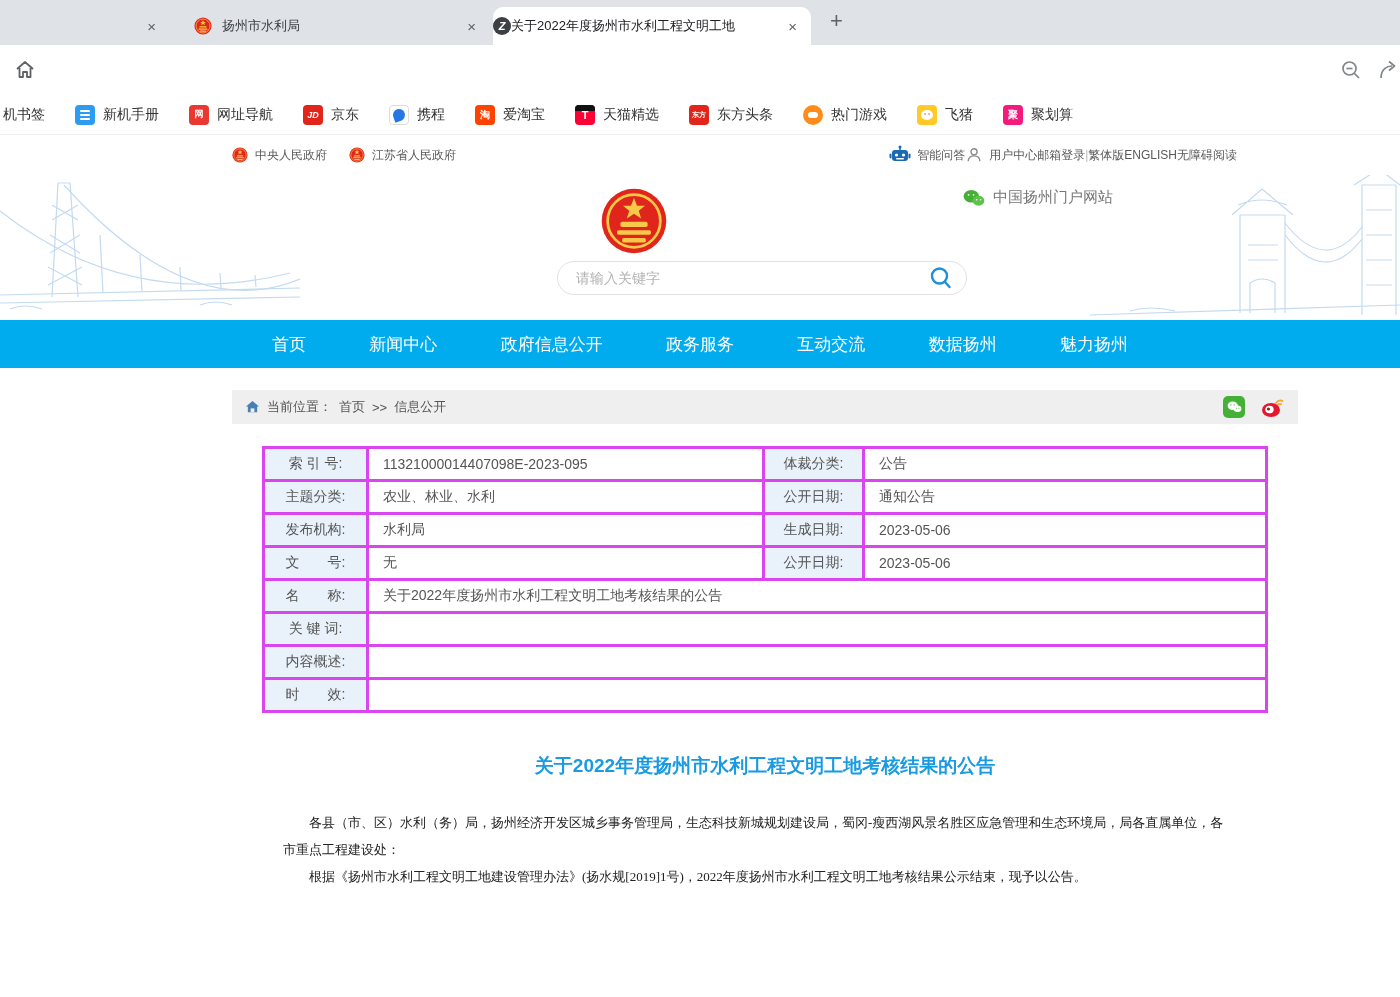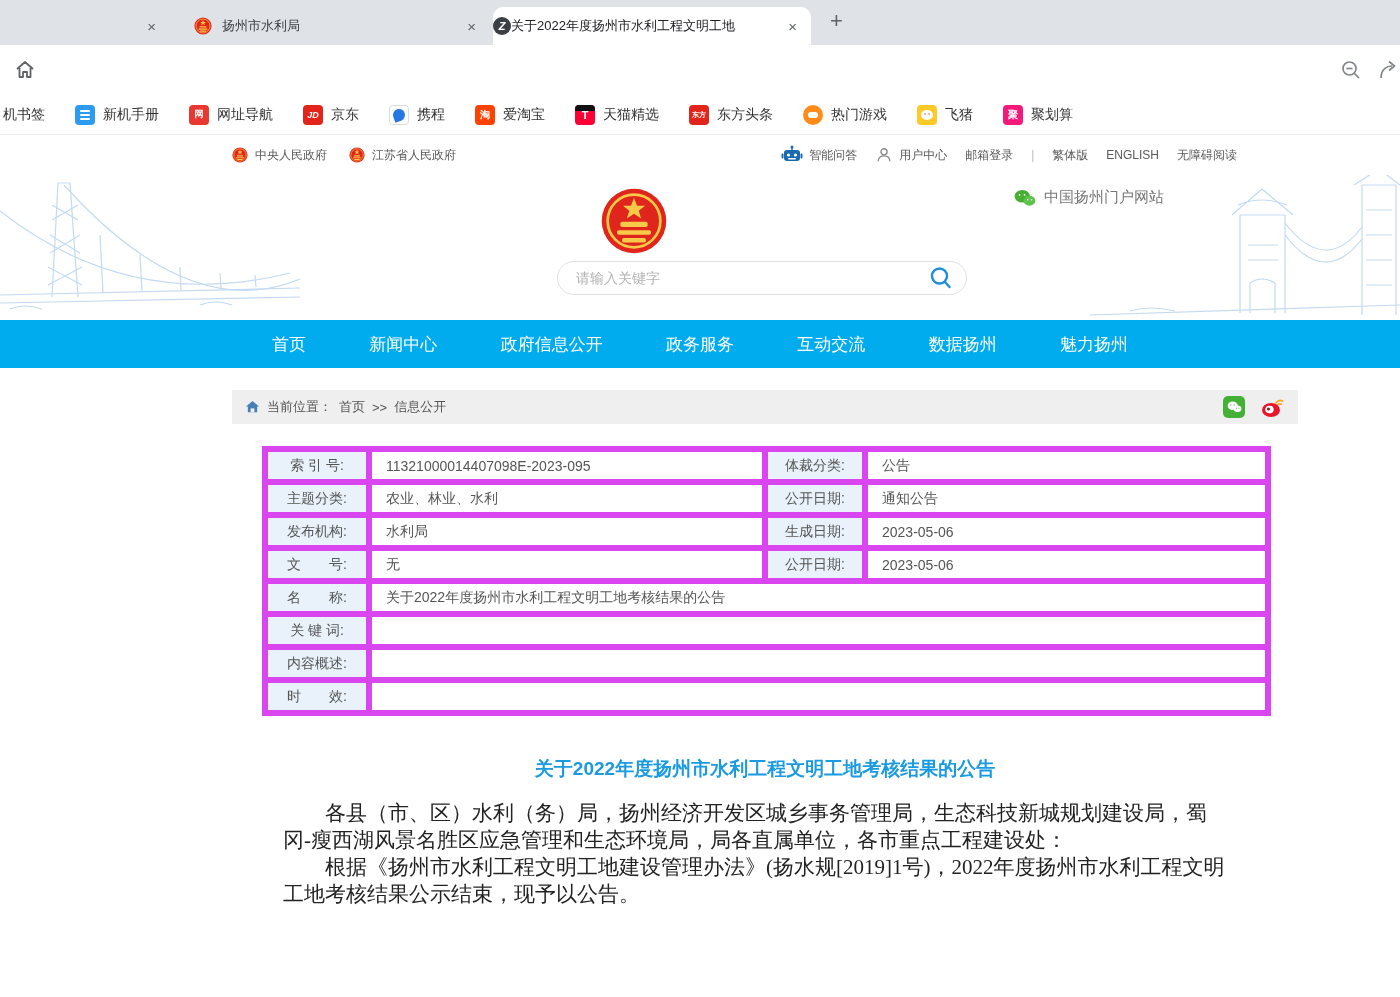--- a/index.html
+++ b/index.html
@@ -48,31 +48,31 @@
   .bm-game { background:#ff8b1a; border-radius:50%; } .bm-game i { width:10px; height:6px; background:#fff; border-radius:3px; display:block; }
   .bm-pig { background:#ffca28; } .bm-pig i { width:12px; height:10px; background:#fff; border-radius:50%;
     display:block; position:relative; } .bm-pig i::after { content:""; position:absolute; left:3px; top:3px;
     width:2px; height:2px; background:#f49f9f; border-radius:50%; box-shadow:4px 0 0 #f49f9f; }
   .bm-ju { background:#f5197c; font-size:10px; }
 
   
   .utilbar { position:relative; height:40px; background:#fff; font-size:12px; color:#595959; }
   .gov-links { position:absolute; left:232px; top:0; height:40px; display:flex; gap:22px; align-items:center; }
   .gov-links .lnk { display:flex; align-items:center; gap:7px; cursor:pointer; }
-  .util-right { position:absolute; right:163px; top:0; height:40px; display:flex; gap:18px; align-items:center; }
+  .util-right { position:absolute; right:163px; top:0; height:40px; display:flex; align-items:center; }
   .util-right .lnk { display:flex; align-items:center; gap:6px; cursor:pointer; }
   .util-sep { color:#bbb; }
 
   
   .siteheader { position:relative; height:145px; background:#fff; overflow:hidden; }
   .art { position:absolute; top:0; }
   .logo-row { position:absolute; left:600px; top:12px; display:flex; gap:14px; align-items:flex-start; }
   .sitename { font-size:40px; font-weight:bold; color:#d2201f; line-height:46px; letter-spacing:2px; }
   .sitedomain { font-size:13px; font-weight:bold; color:#9a9a9a; letter-spacing:5px; margin-top:3px; }
-  .portal { position:absolute; left:1014px; top:13px; display:flex; gap:8px; align-items:center; font-size:15px; color:#777; }
+  .portal { position:absolute; left:963px; top:13px; display:flex; gap:8px; align-items:center; font-size:15px; color:#777; }
   .searchbox { position:absolute; left:557px; top:86px; width:410px; height:34px; background:#fff;
     border:1px solid #e2e2e2; border-radius:18px; display:flex; align-items:center; padding:0 12px 0 18px; }
   .searchbox input { flex:1; border:none; outline:none; font-size:14px; color:#333; background:transparent;
     font-family:inherit; }
   .searchbox input::placeholder { color:#b3b3b3; }
 
   
   .mainnav { height:48px; background:#00acee; }
   .nav-inner { margin:0 232px; height:48px; display:flex; align-items:center; justify-content:space-between;
     padding:0 40px; }
@@ -81,29 +81,29 @@
   
   .content { width:1066px; margin-left:232px; }
   .breadcrumb { margin-top:22px; height:34px; background:#efefef; display:flex; align-items:center;
     gap:7px; padding:0 13px; font-size:13px; color:#555; }
   .crumb-lnk { cursor:pointer; }
   .bc-icons { margin-left:auto; display:flex; gap:16px; align-items:center; }
   .wechat-sq { width:22px; height:22px; border-radius:5px; background:#44b035; display:flex;
     align-items:center; justify-content:center; cursor:pointer; }
 
   table.meta { margin:22px 0 0 30px; width:1003px; border-collapse:collapse; table-layout:fixed; }
-  table.meta td { border:6px solid #d946ef; height:33px; font-size:14px; color:#555; }
+  table.meta td { border:3px solid #d946ef; height:33px; font-size:14px; color:#555; }
   td.lab { background:#e9f2fa; text-align:center; color:#444; }
   td.val { padding-left:14px; }
   .c1{width:104px;} .c2{width:396px;} .c3{width:100px;} .c4{width:403px;}
 
   .article { margin-top:40px; }
   .art-title { text-align:center; font-size:19px; font-weight:bold; color:#199ae1; }
-  .art-body { font-family:"Liberation Serif","DejaVu Serif",serif; font-size:21px; color:#222;
-    line-height:27px; padding:0 66px 0 51px; margin-top:18px; }
+  .art-body { font-family:"Liberation Serif","DejaVu Serif",serif; font-size:13px; color:#222;
+    line-height:27px; padding:0 66px 0 51px; margin-top:30px; }
   .art-body p { text-indent:2em; }
   .art-date { text-align:right; margin-top:30px; }
 </style>
 </head>
 <body>
 
 <svg width="0" height="0" style="position:absolute">
   <symbol id="emblem" viewBox="0 0 40 40">
     <circle cx="20" cy="20" r="19" fill="#e0261c"></circle>
     <circle cx="20" cy="20" r="15.5" fill="none" stroke="#f7c948" stroke-width="1.6"></circle>

